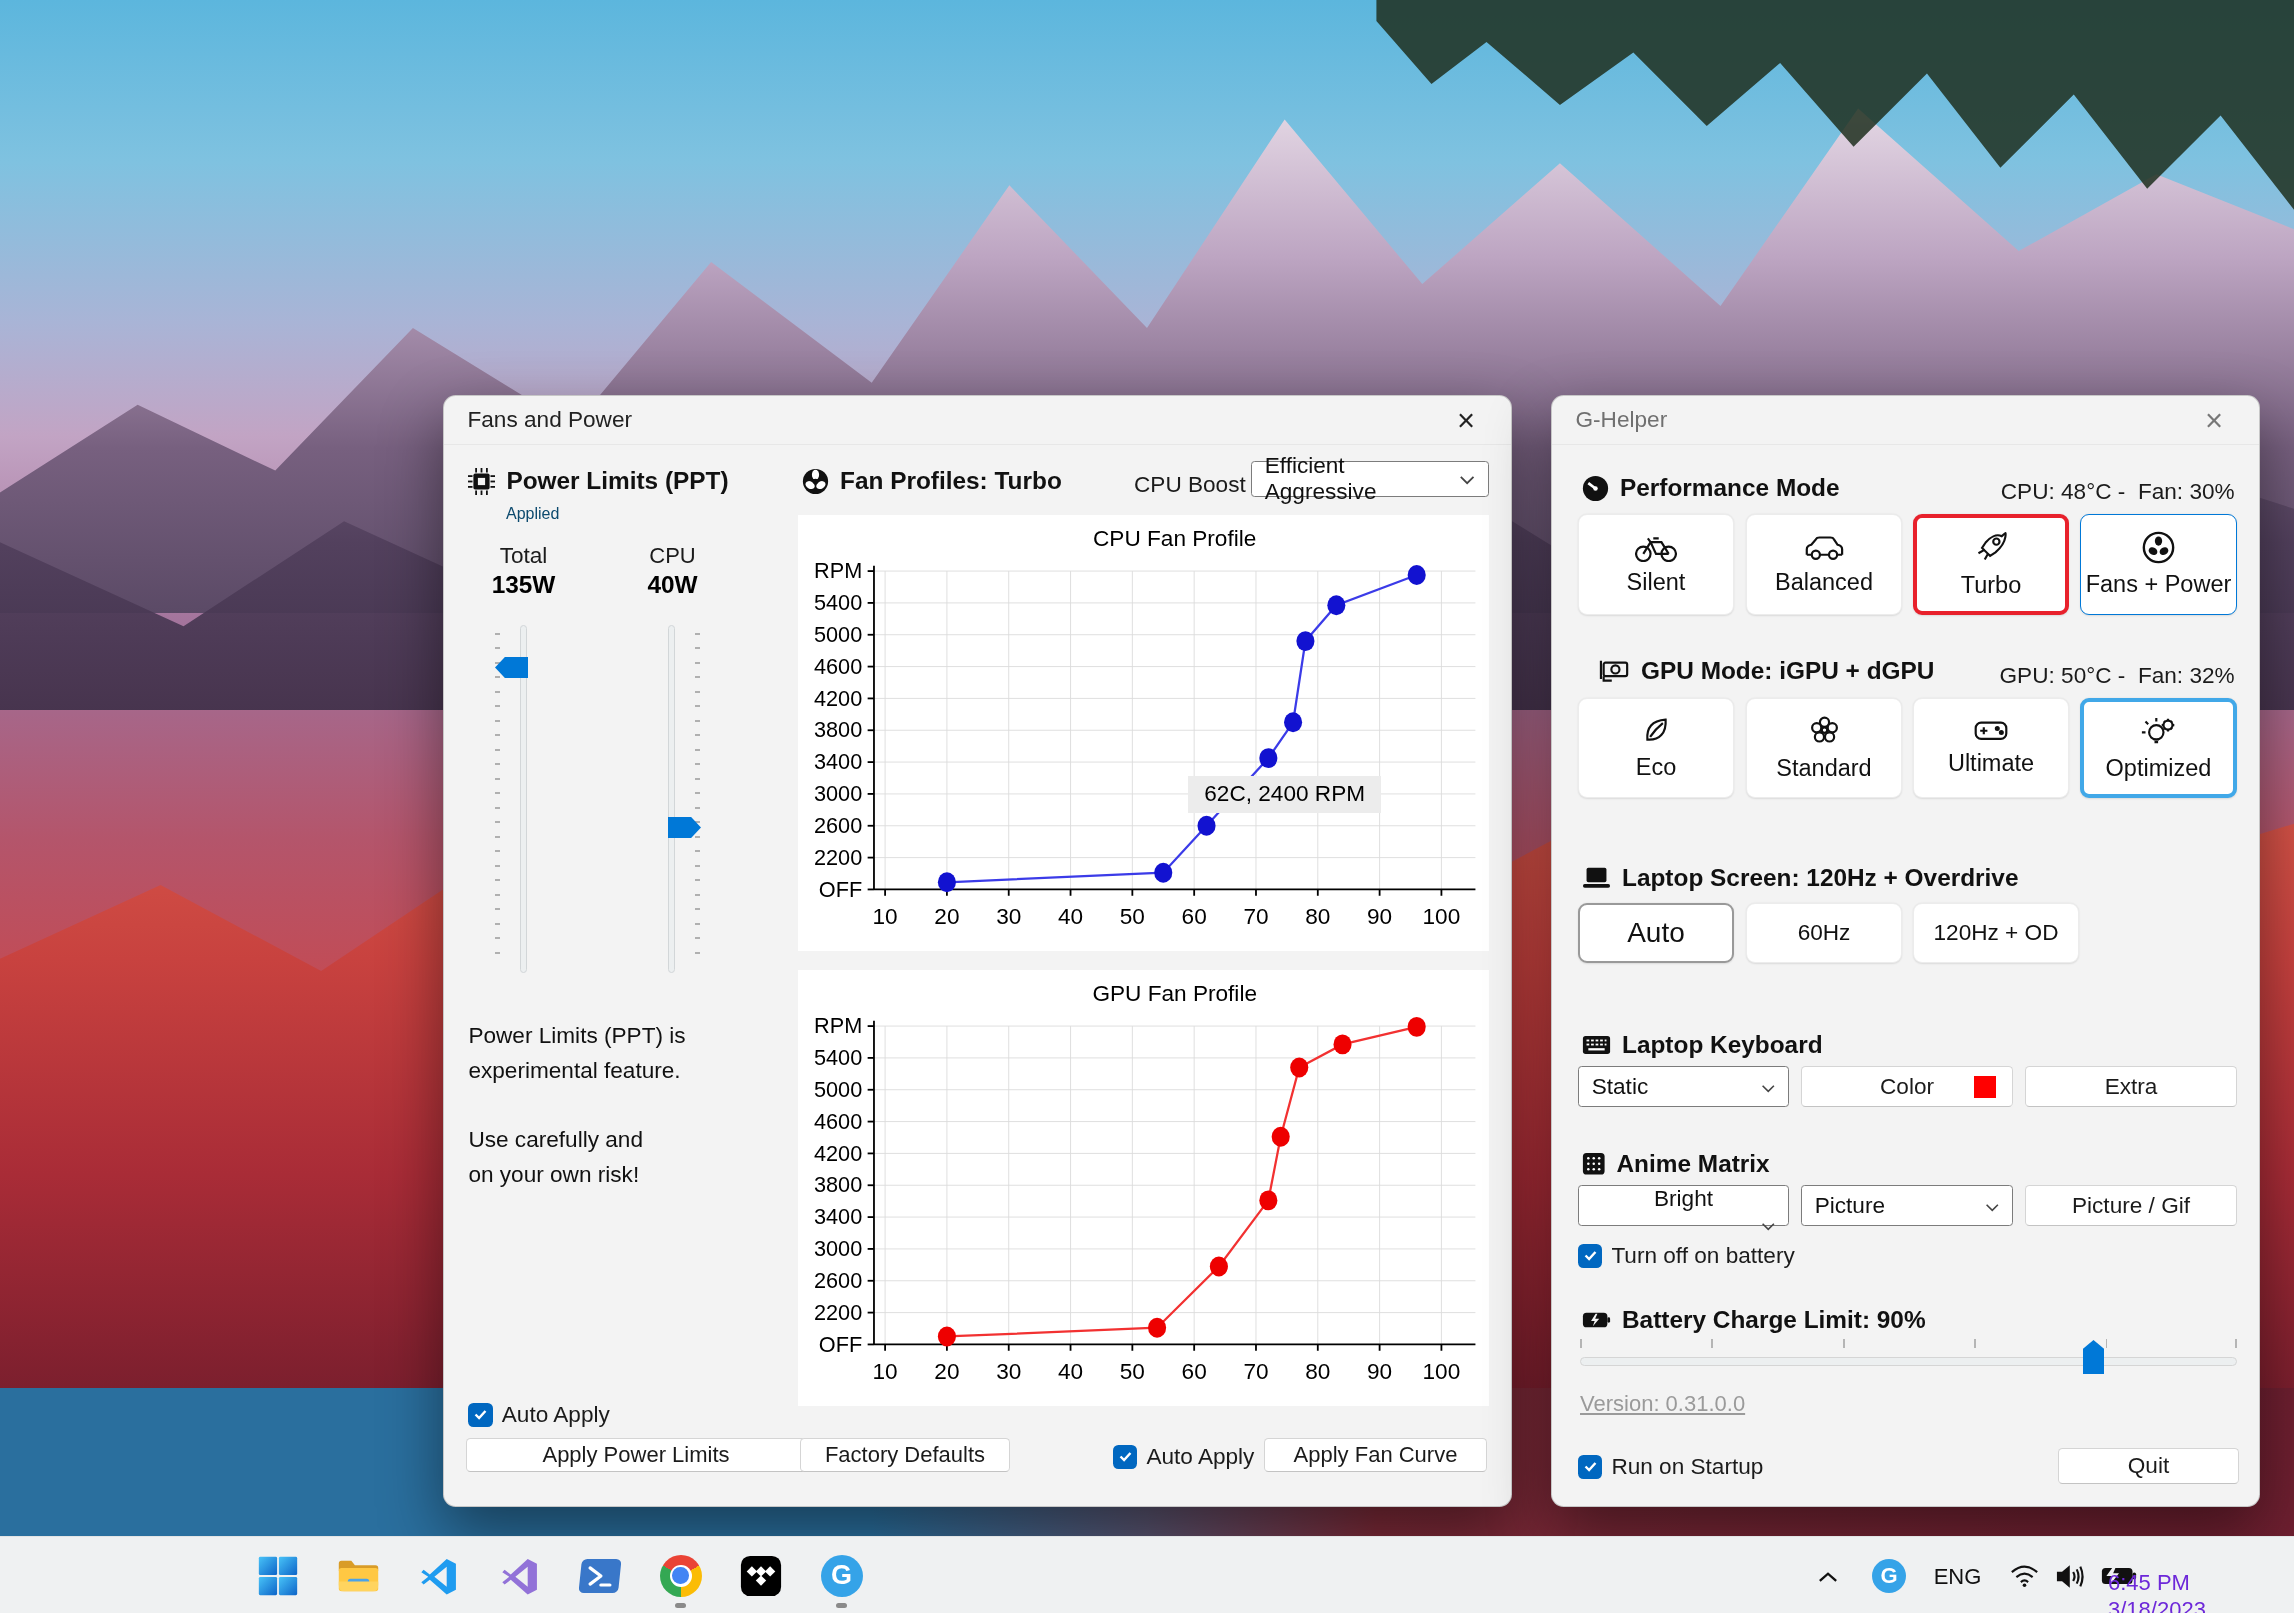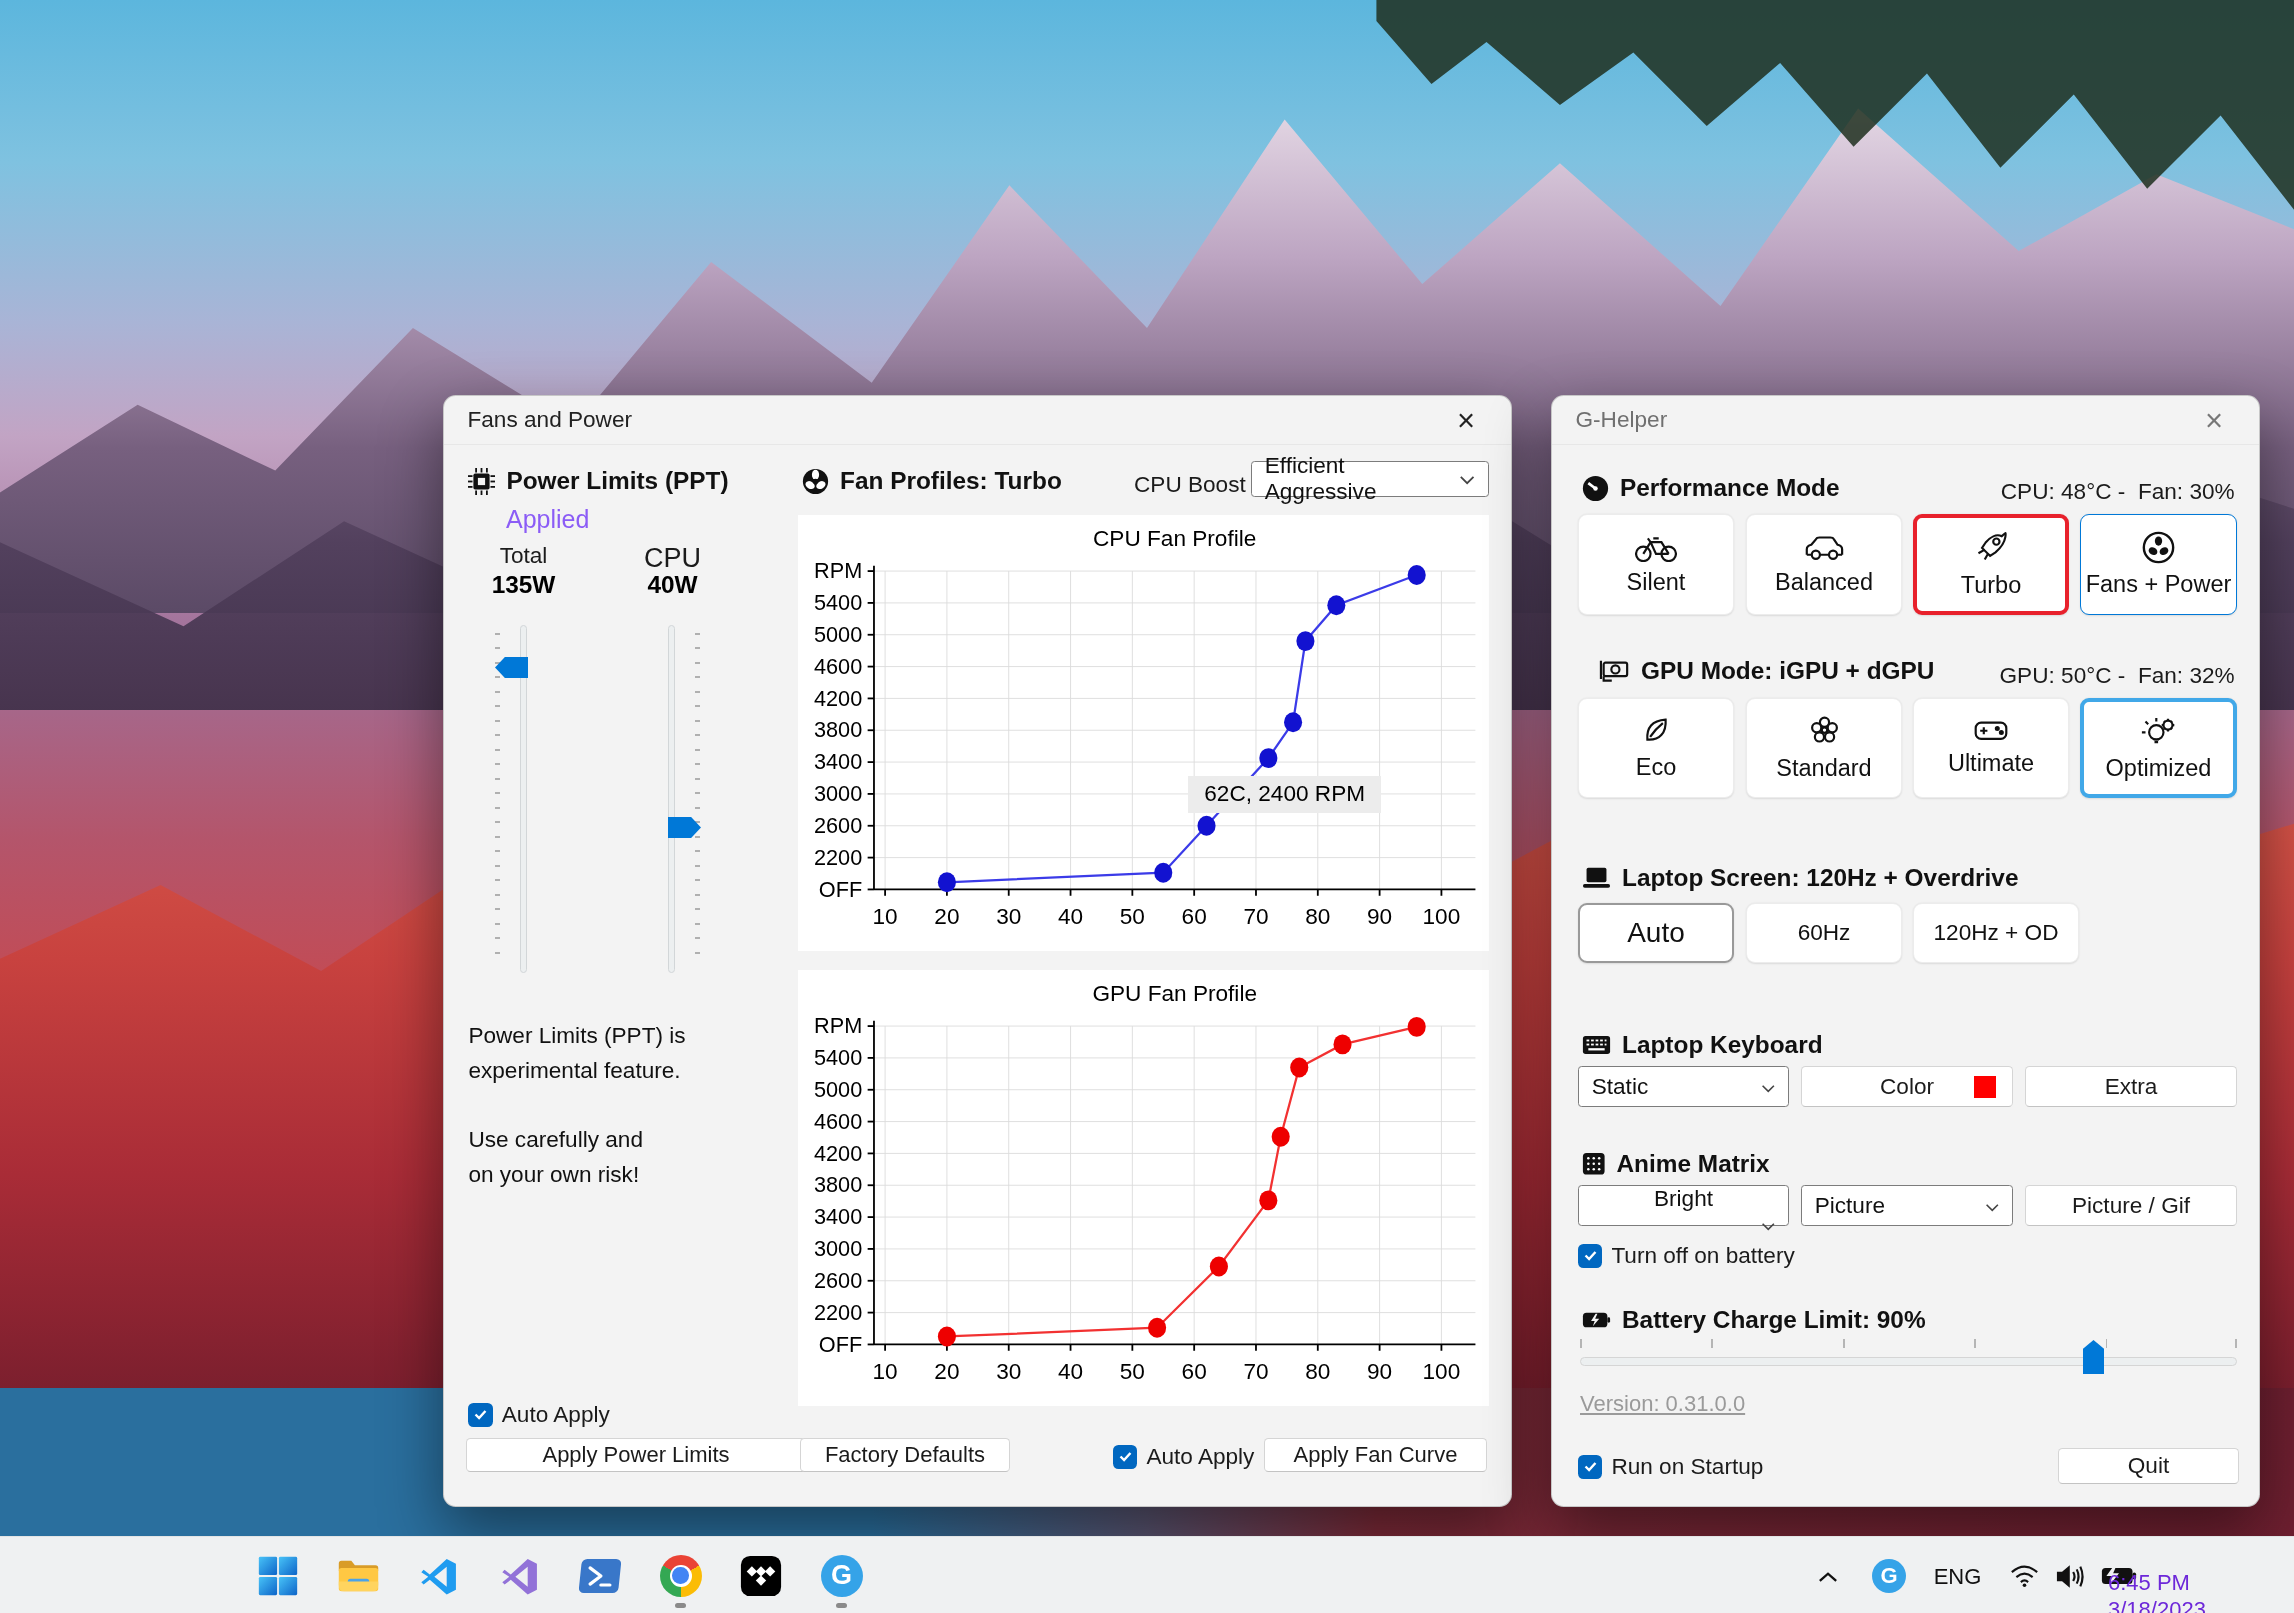--- a/index.html
+++ b/index.html
@@ -38,21 +38,21 @@
   #fans-window .titlebar .t { color:#222; }
   #ghelper-window .titlebar .t { color:#707070; }
   #fans-window .close-x { color:#222; }
   #ghelper-window .close-x { color:#777; }
 
   .abs { position:absolute; }
   .sec-head { display:flex; align-items:center; gap:11px; font-size:24.4px; font-weight:700; color:#111; }
   .sec-head svg { flex:0 0 auto; }
   .status-txt { font-size:22.6px; color:#1b1b1b; white-space:pre; }
 
-  .link-blue { color:#8b5cf6; font-size:25px; }
+  .link-blue { color:#0c4a6e; font-size:16px; }
   .link-gray { color:#9a9a9a; font-size:22px; text-decoration:underline; }
 
   .btn { background:#fff; border:0.9px solid #d5d5d5; border-bottom-color:#c3c3c3; border-radius:4.5px;
     display:flex; align-items:center; justify-content:center; font-size:22px; color:#1b1b1b; }
 
   .bigbtn { position:absolute; background:#fff; border:0.9px solid #ececec; border-radius:9px;
     box-shadow:0 0.9px 1.8px rgba(0,0,0,.10); display:flex; flex-direction:column; align-items:center;
     justify-content:center; gap:7.2px; font-size:23.5px; color:#111; }
   .bigbtn.sel-red { border:4.5px solid #e8212c; }
   .bigbtn.sel-blue { border:4.5px solid #41a8e8; }
@@ -129,21 +129,21 @@
             <line x1="25" y1="15" x2="30" y2="15"></line>
             <line x1="25" y1="21" x2="30" y2="21"></line>
         </g>
       </svg>
       <span>Power Limits (PPT)</span>
     </div>
     <a class="abs link-blue" style="left:62px; top:109px;">Applied</a>
 
     <div class="abs" style="left:25px; top:147px; width:109px; text-align:center; font-size:22.6px; color:#1b1b1b;">Total</div>
     <div class="abs" style="left:25px; top:175px; width:109px; text-align:center; font-size:24.4px; font-weight:700; color:#000;">135W</div>
-    <div class="abs" style="left:174px; top:147px; width:109px; text-align:center; font-size:27px; color:#1b1b1b;">CPU</div>
+    <div class="abs" style="left:174px; top:147px; width:109px; text-align:center; font-size:22px; color:#1b1b1b;">CPU</div>
     <div class="abs" style="left:174px; top:175px; width:109px; text-align:center; font-size:24.4px; font-weight:700; color:#000;">40W</div>
 
     <div class="vticks" style="left:51px; top:237px; height:333px;"></div>
     <div class="vtrack" style="left:76px; top:229px; height:348px;"></div>
     <div class="vthumb left" style="left:51px; top:261px;"></div>
 
     <div class="vtrack" style="left:224px; top:229px; height:348px;"></div>
     <div class="vticks" style="left:251px; top:237px; height:333px;"></div>
     <div class="vthumb right" style="left:224px; top:421px;"></div>
 

